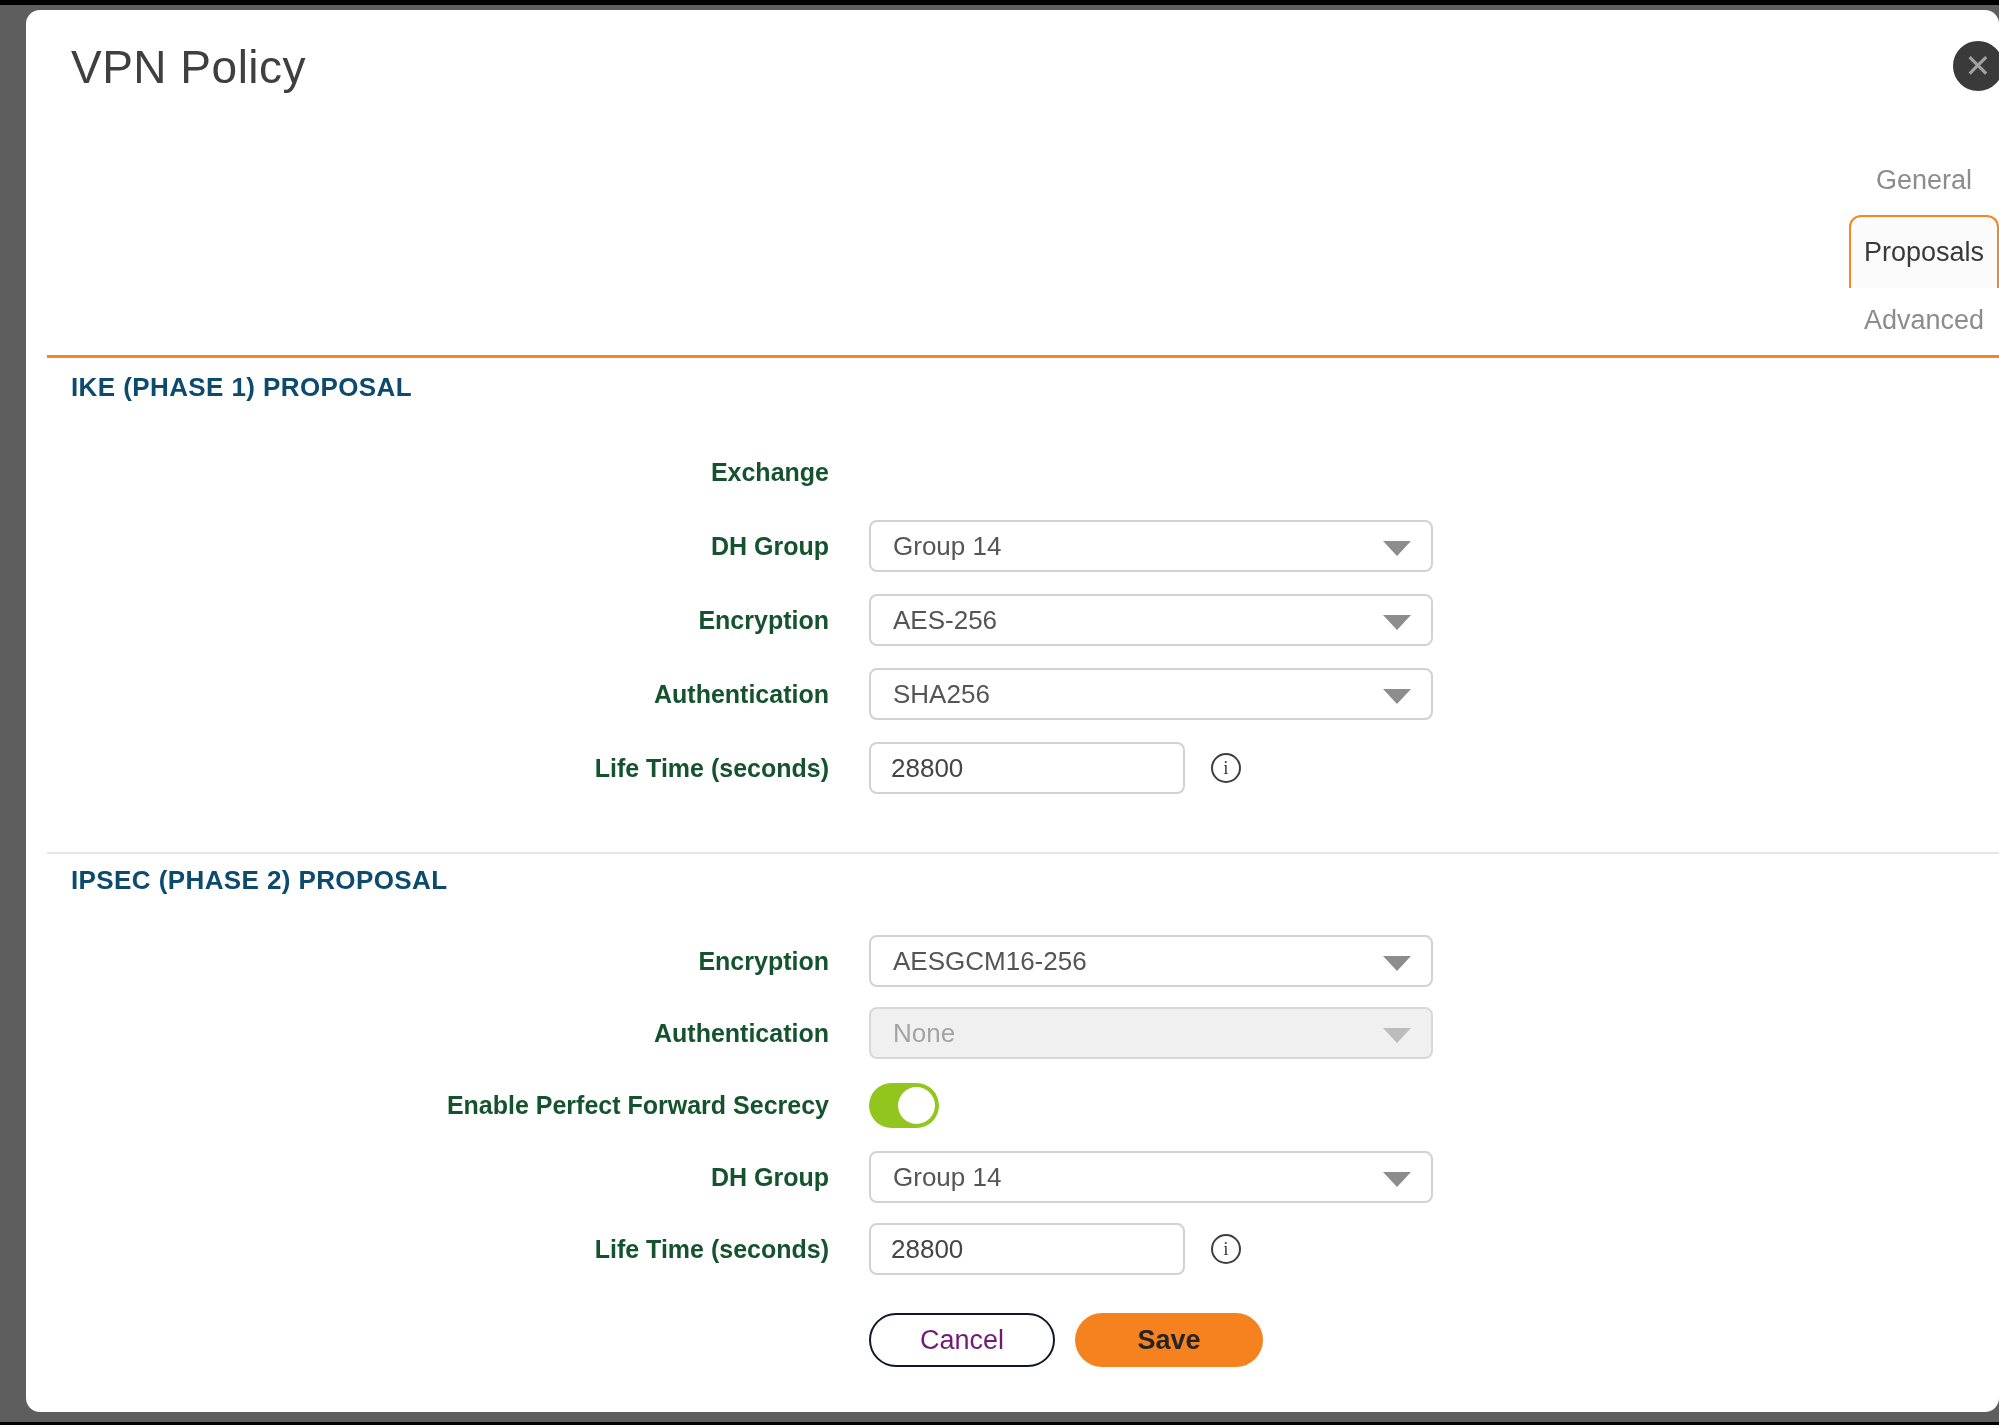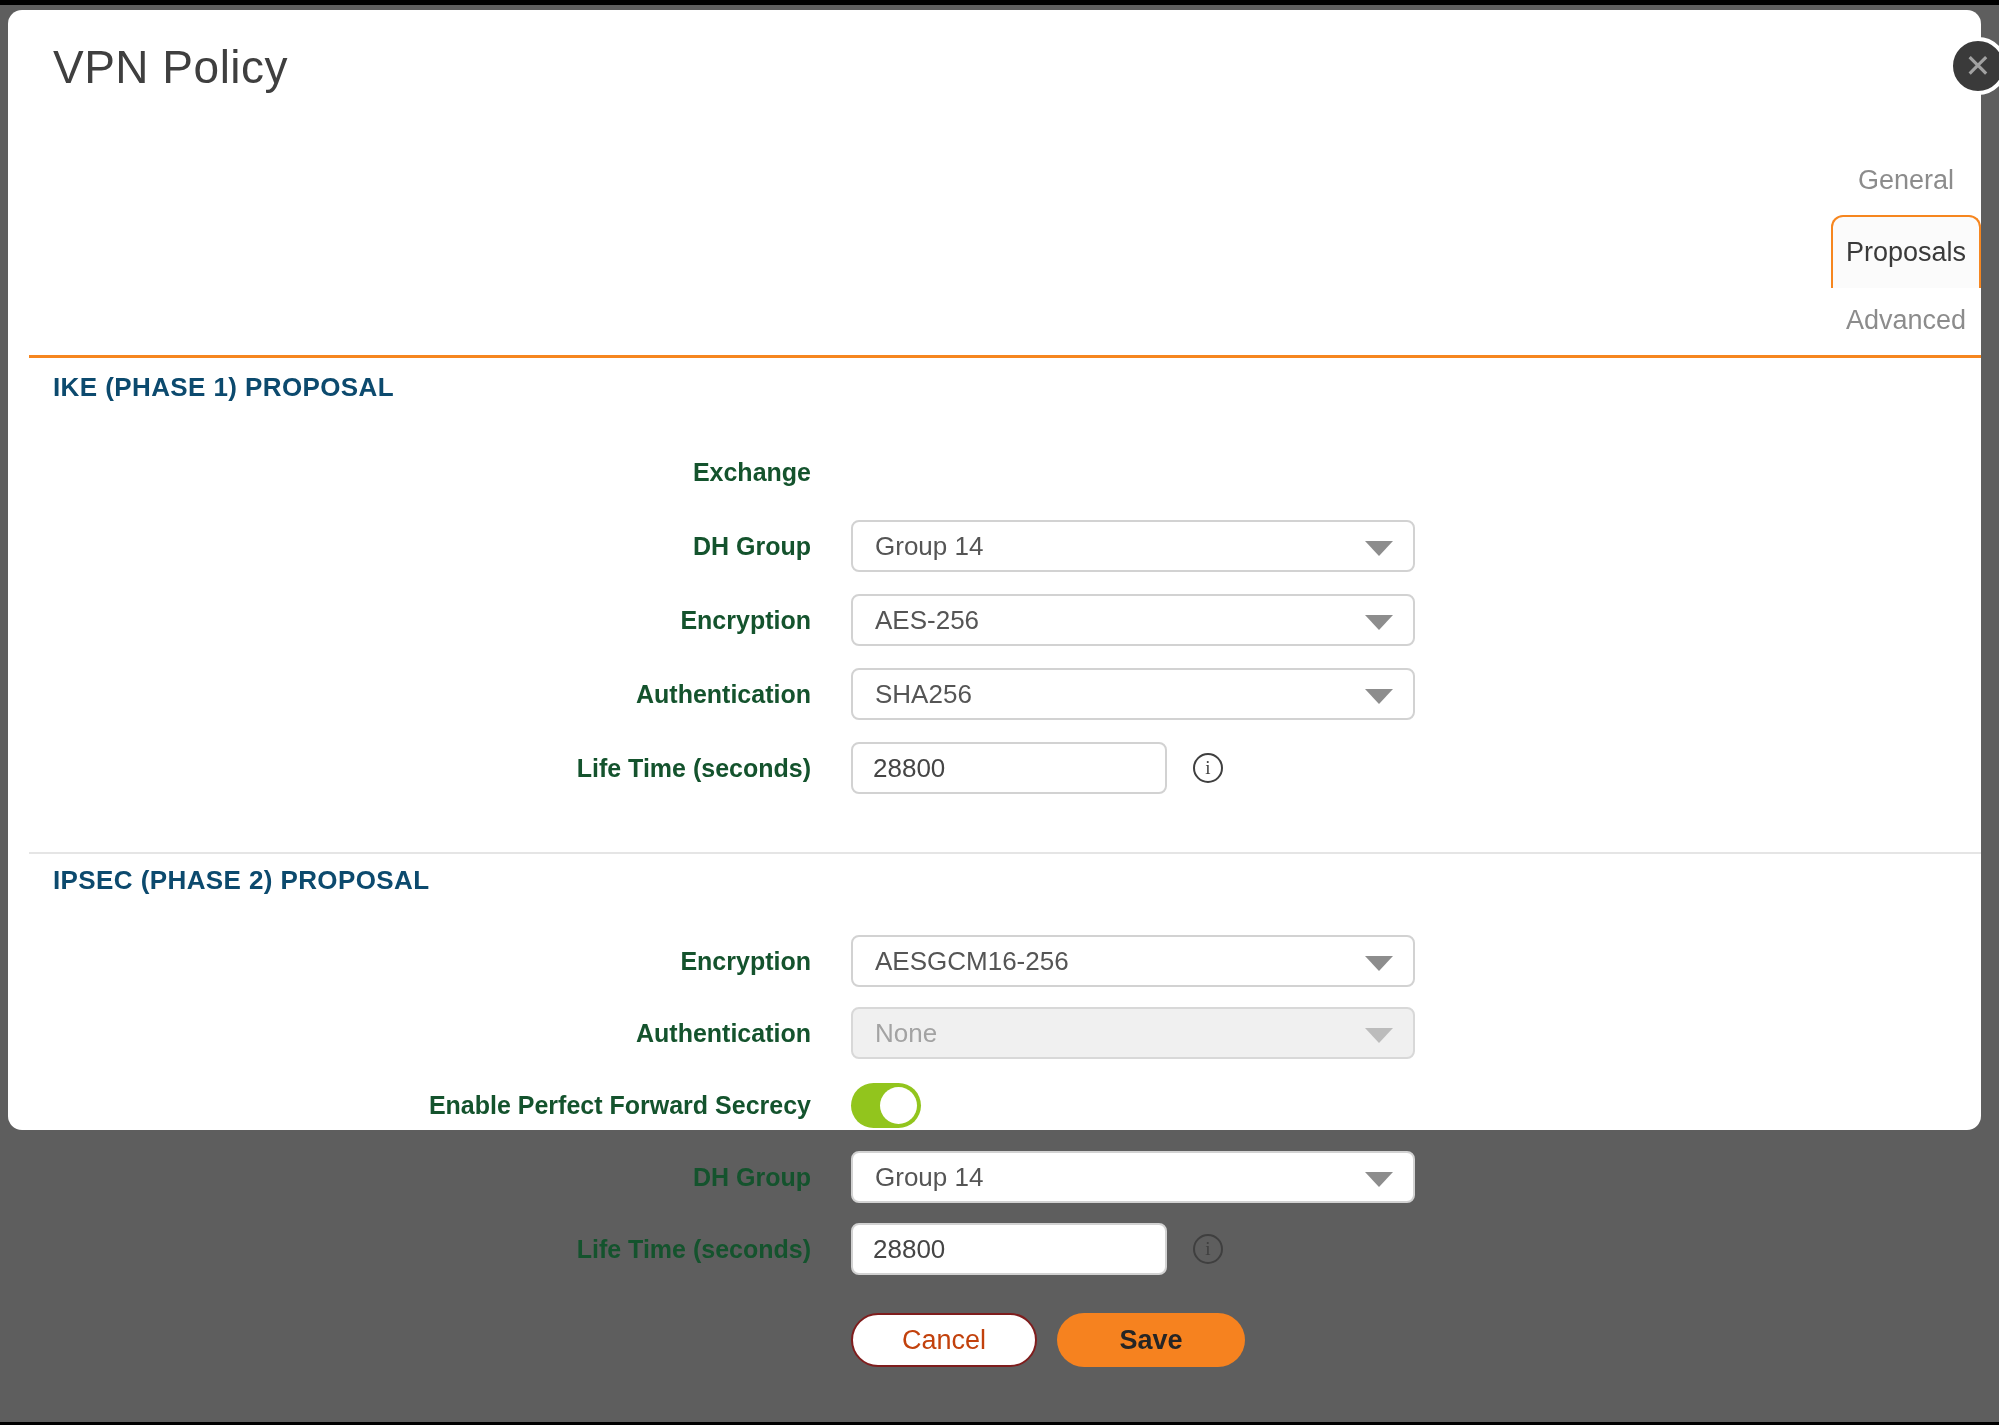--- a/index.html
+++ b/index.html
@@ -9,22 +9,22 @@
     background: #000;
     position: relative;
     overflow: hidden;
   }
   #screen { position: absolute; inset: 0; }
   .chrome {
     position: absolute; left: 0; right: 0; top: 5px; bottom: 3px;
     background: #5e5e5e;
   }
   .dialog {
-    position: absolute; left: 8px; top: 10px;
-    width: 1973px; height: 1120px;
+    position: absolute; left: 26px; top: 10px;
+    width: 1973px; height: 1402px;
     background: #fff; border-radius: 14px;
   }
   .close-btn {
     position: absolute; left: 1949px; top: 37px;
     width: 58px; height: 58px; border-radius: 50%;
     background: #3a3a3a; border: 4px solid #fff;
     color: #a2a2a2; font-size: 32px; line-height: 1;
     display: flex; align-items: center; justify-content: center;
     cursor: pointer; z-index: 10;
   }
@@ -123,21 +123,21 @@
     display: flex; align-items: center;
   }
   .btn {
     height: 54px; border-radius: 27px;
     font-size: 27px; font-family: "Liberation Sans", sans-serif;
     display: flex; align-items: center; justify-content: center;
     cursor: pointer;
   }
   .btn-cancel {
     width: 186px; background: #fff;
-    border: 2px solid #7f1d1d; color: #c2410c;
+    border: 2px solid #0f172a; color: #701a75;
   }
   .btn-save {
     width: 188px; margin-left: 20px;
     background: #f6821f; border: none;
     color: #252525; font-weight: 700;
   }
 </style>
 </head>
 <body>
 

